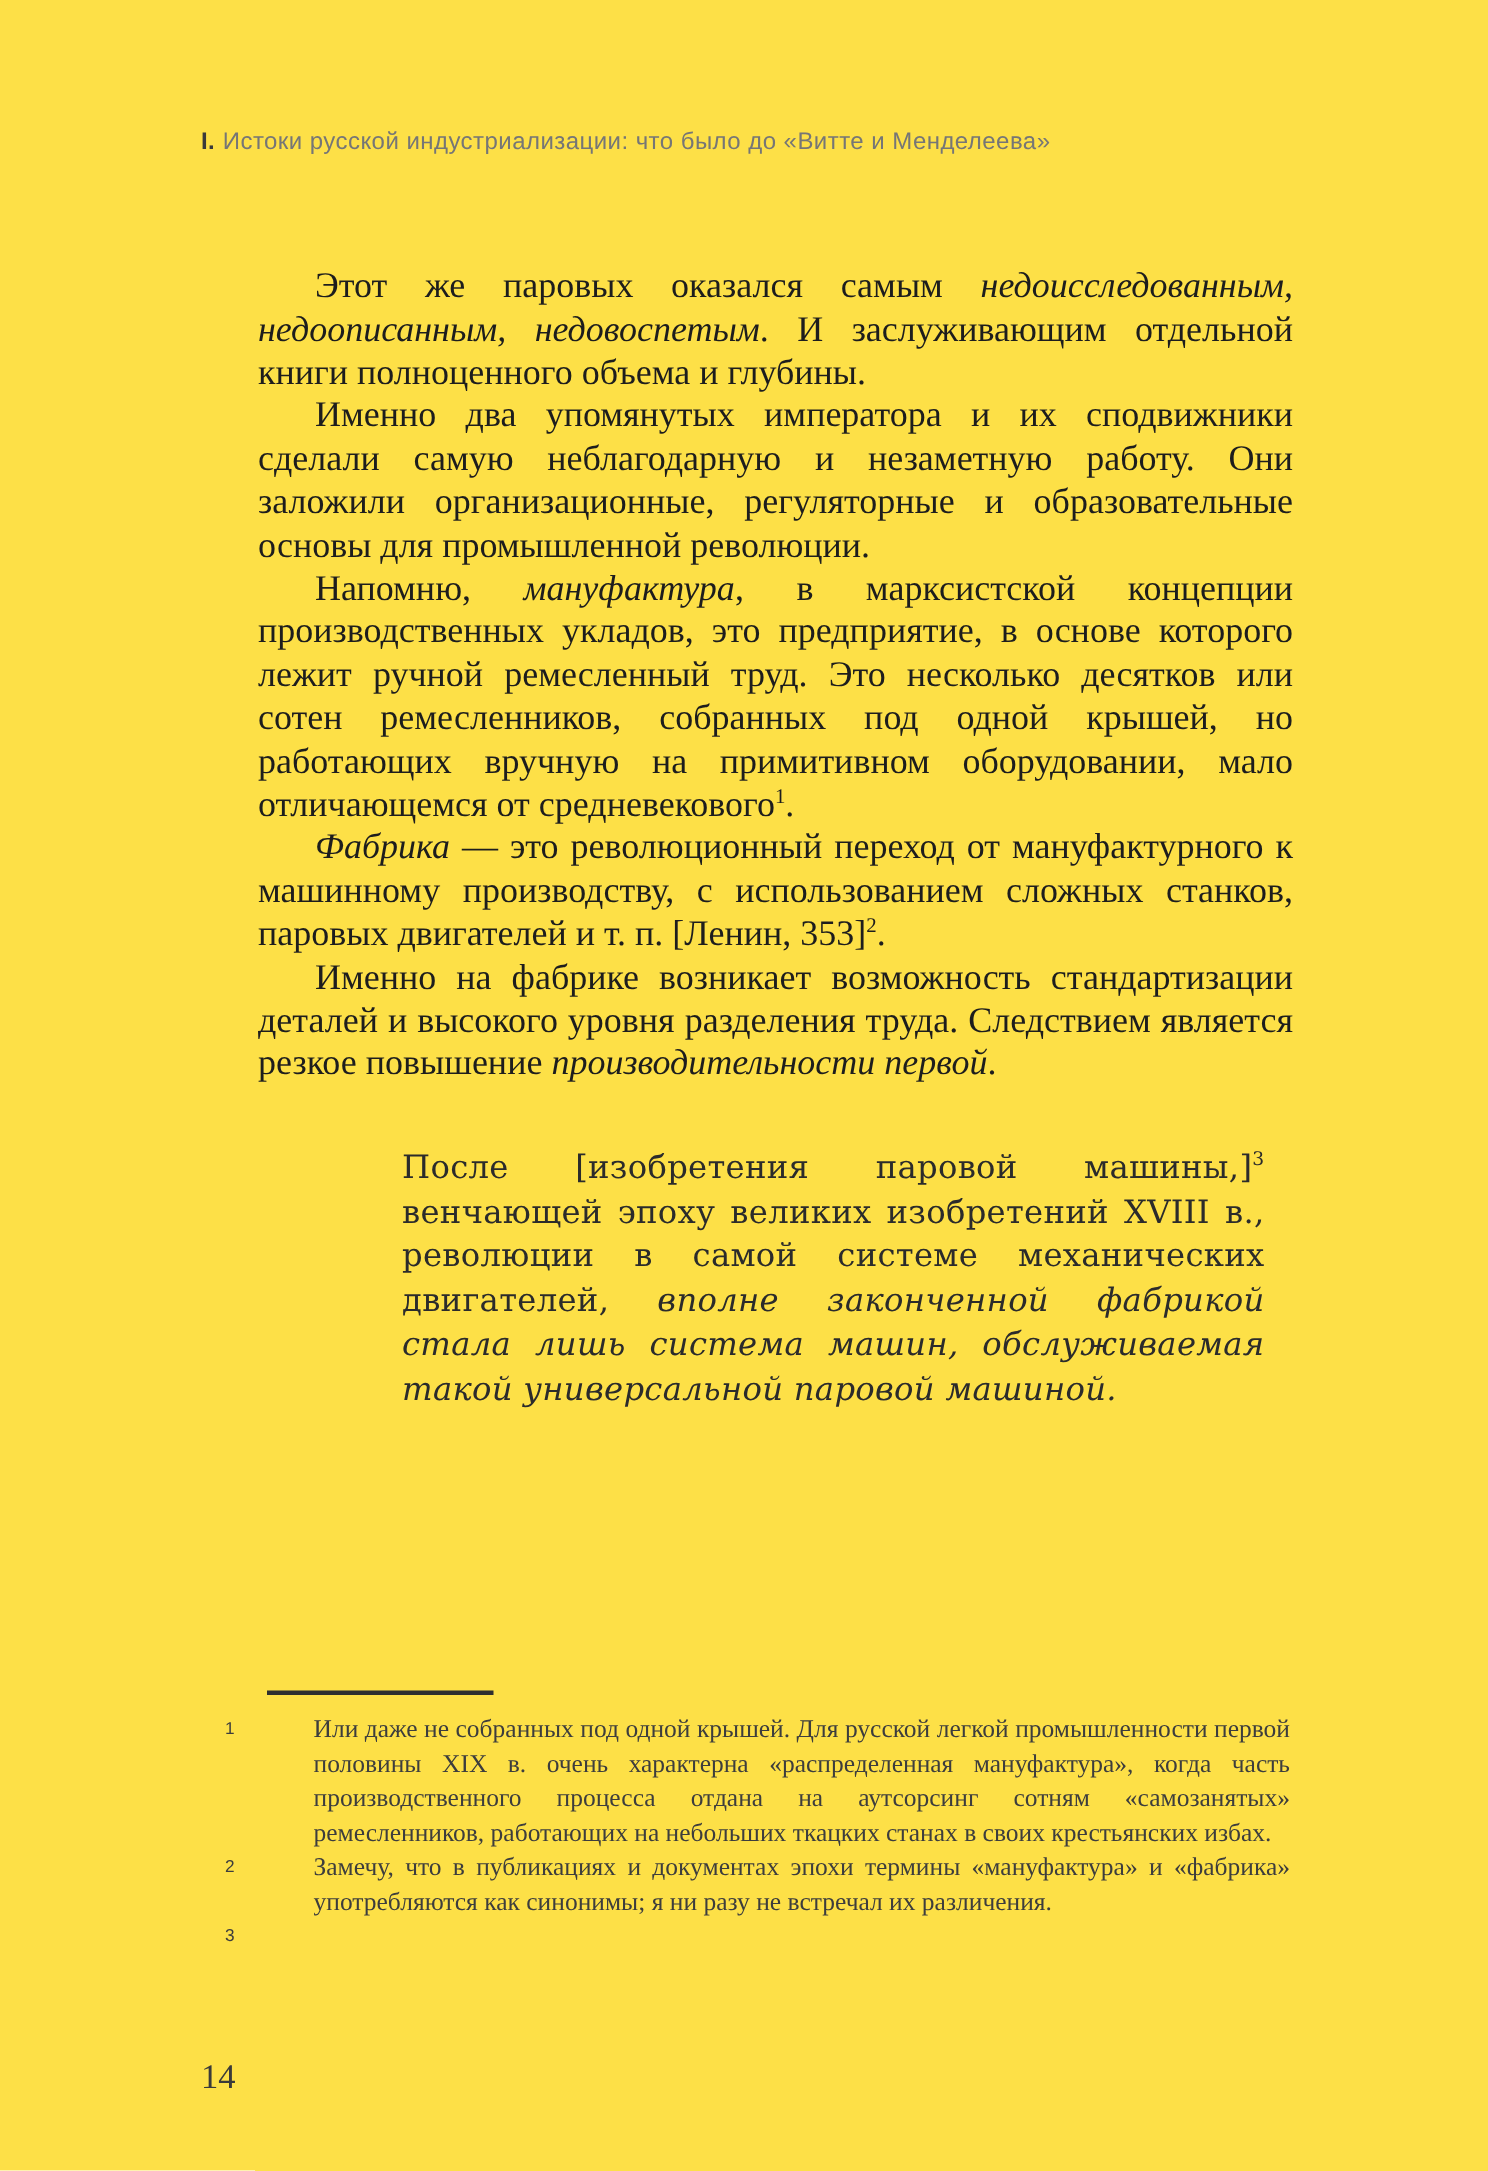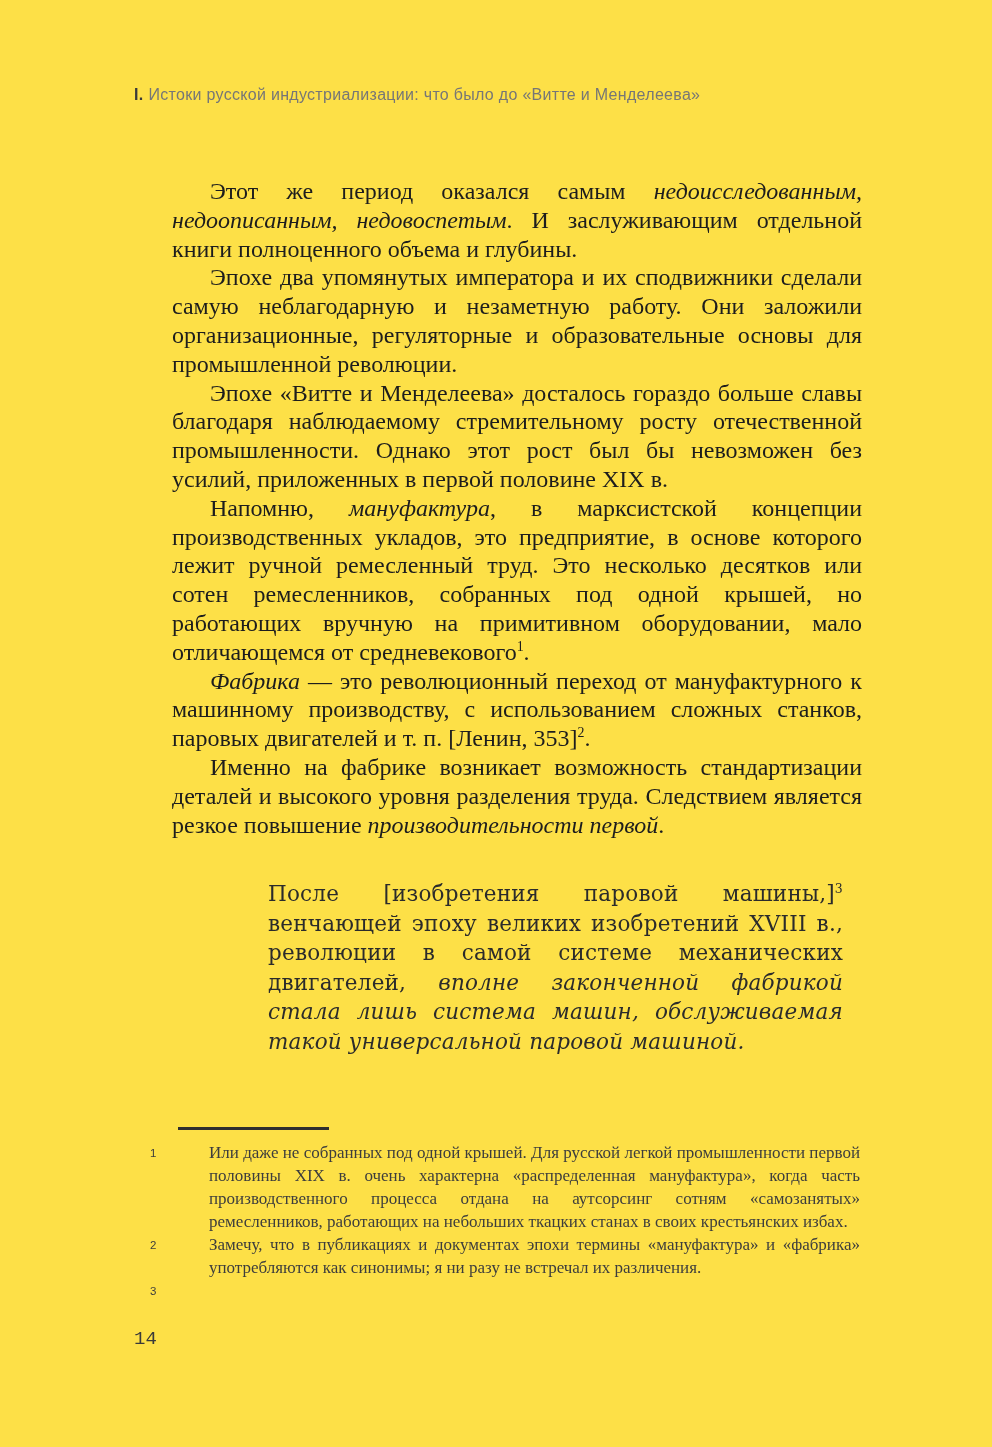--- a/index.html
+++ b/index.html
@@ -52,39 +52,38 @@
   .fn-row  { display:flex; align-items:flex-start; }
   .fn-marker {
     flex:0 0 59px; width:59px;
     font-size:11.5px; padding-top:1px; padding-left:2px;
     color:#3d3d3d;
   }
   .fn-text { flex:1; text-align:justify;font-family:Liberation Serif, serif; }
 
   
   .page-number {
-    position:absolute; left:134px; top:1328px;
-    font-family:Liberation Mono, monospace;
-    font-size:19px; color:#3a3a3a;
+    position:absolute; left:134px; top:1372px;
+    font-family:Liberation Serif, serif;
+    font-size:23px; color:#3a3a3a;
   }
 </style>
 </head>
 <body>
 
 <div class="page">
 
   <div class="running-head">
     <span class="rh-num">I.</span><span class="rh-title">Истоки русской индустриализации: что было до «Витте и Менделеева»</span>
   </div>
 
   <div class="body-text">
     <div id="paras">
-        <p class="para"><span>Этот же период оказался самым </span><span class="it">недоисследованным, недоописанным, недовоспетым</span><span>. И заслуживающим отдельной книги полноценного объема и глубины.</span></p>
-        <p class="para"><span>Эпохе два упомянутых императора и их сподвижники сделали самую неблагодарную и незаметную работу. Они заложили организационные, регуляторные и образовательные основы для промышленной революции.</span></p>
-        <p class="para"><span>Эпохе «Витте и Менделеева» досталось гораздо больше славы благодаря наблюдаемому стремительному росту отечественной промышленности. Однако этот рост был бы невозможен без усилий, приложенных в первой половине XIX в.</span></p>
+        <p class="para"><span>Этот же паровых оказался самым </span><span class="it">недоисследованным, недоописанным, недовоспетым</span><span>. И заслуживающим отдельной книги полноценного объема и глубины.</span></p>
+        <p class="para"><span>Именно два упомянутых императора и их сподвижники сделали самую неблагодарную и незаметную работу. Они заложили организационные, регуляторные и образовательные основы для промышленной революции.</span></p>
         <p class="para"><span>Напомню, </span><span class="it">мануфактура</span><span>, в марксистской концепции производственных укладов, это предприятие, в основе которого лежит ручной ремесленный труд. Это несколько десятков или сотен ремесленников, собранных под одной крышей, но работающих вручную на примитивном оборудовании, мало отличающемся от средневекового</span><span class="sup">1</span><span>.</span></p>
         <p class="para"><span class="it">Фабрика</span><span> — это революционный переход от мануфактурного к машинному производству, с использованием сложных станков, паровых двигателей и т. п. [Ленин, 353]</span><span class="sup">2</span><span>.</span></p>
         <p class="para"><span>Именно на фабрике возникает возможность стандартизации деталей и высокого уровня разделения труда. Следствием является резкое повышение </span><span class="it">производительности первой</span><span>.</span></p>
       </div>
     <div class="quote" id="quote"><span>После [изобретения паровой машины,]</span><span class="sup">3</span><span> венчающей эпоху великих изобретений XVIII в., революции в самой системе механических двигателей, </span><span class="it">вполне законченной фабрикой стала лишь система машин, обслуживаемая такой универсальной паровой машиной.</span></div>
   </div>
 
   <div class="footnotes">
     <div class="fn-rule"></div>
     <div class="fn-list" id="fn-list">

